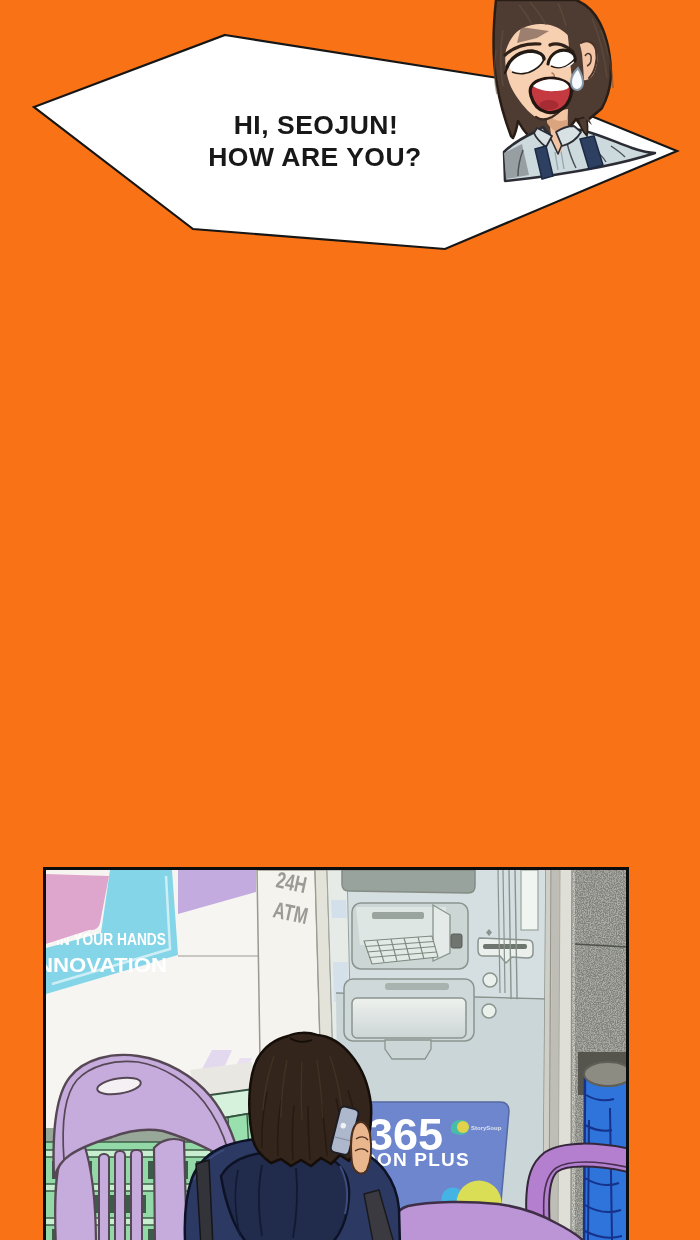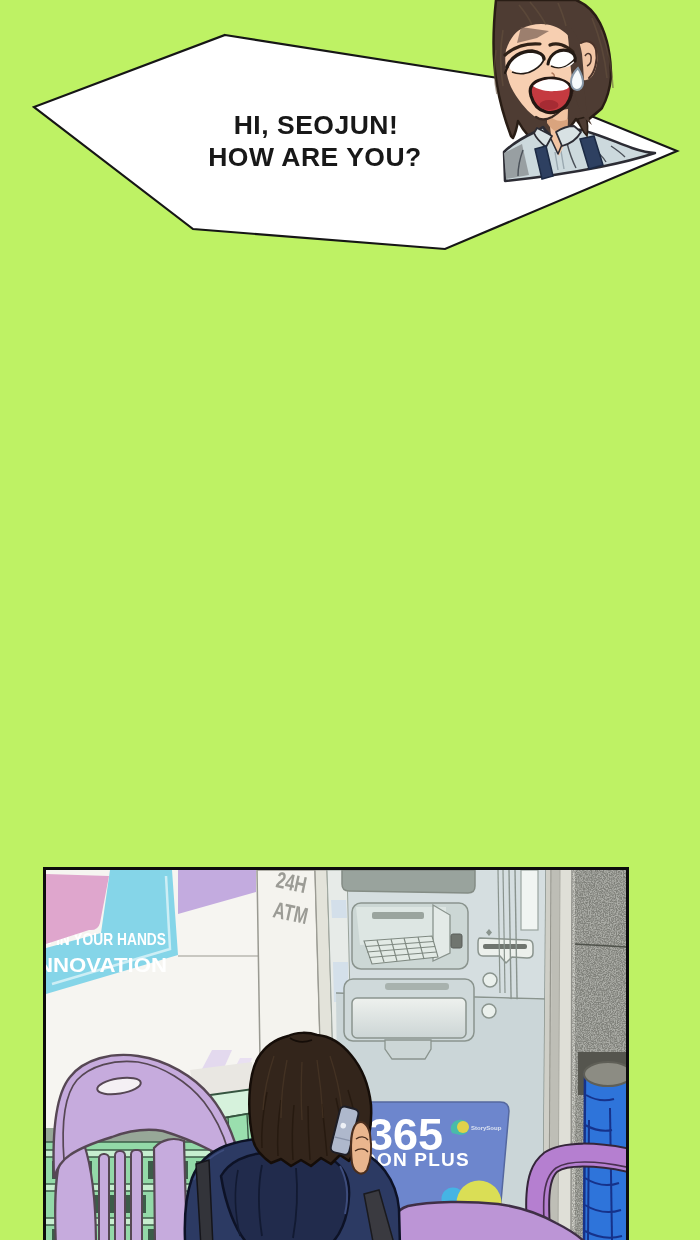--- a/index.html
+++ b/index.html
@@ -1,16 +1,16 @@
 <!DOCTYPE html>
 <html><head>
 <meta charset="utf-8">
 <style>
 html,body{margin:0;padding:0;background:#ffffff;}
-#page{position:relative;width:700px;height:1240px;overflow:hidden;background:#bef264;
+#page{position:relative;width:700px;height:1240px;overflow:hidden;background:#f97316;
 font-family:"Liberation Sans",sans-serif;}
 svg{display:block;}
 </style>
 </head>
 <body>
 <div id="page">
 <svg width="700" height="1240" viewBox="0 0 700 1240" xmlns="http://www.w3.org/2000/svg">
 <defs>
 <filter id="speckD" x="-5%" y="-5%" width="110%" height="110%">
   <feTurbulence type="fractalNoise" baseFrequency="0.9" numOctaves="2" seed="7" result="n"></feTurbulence>

